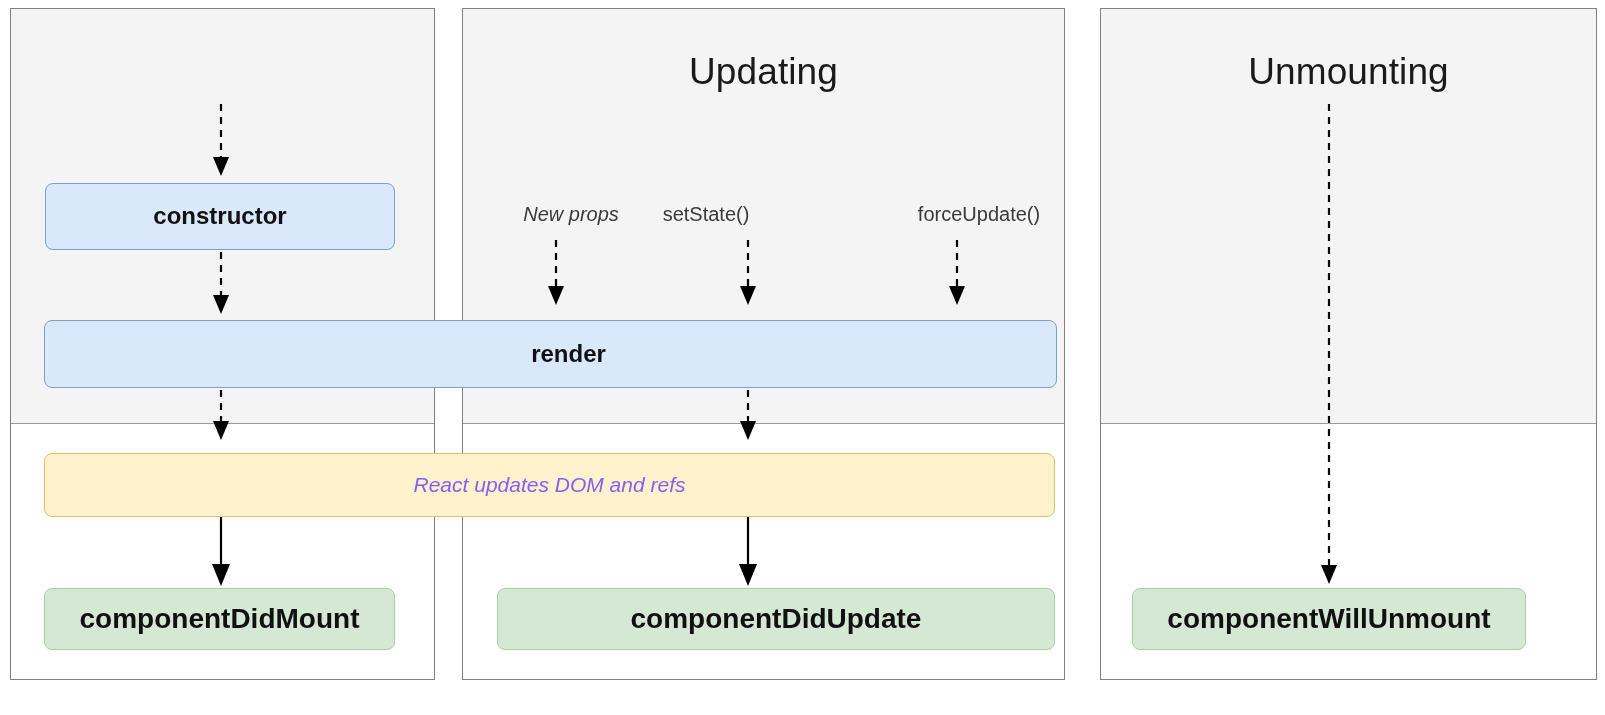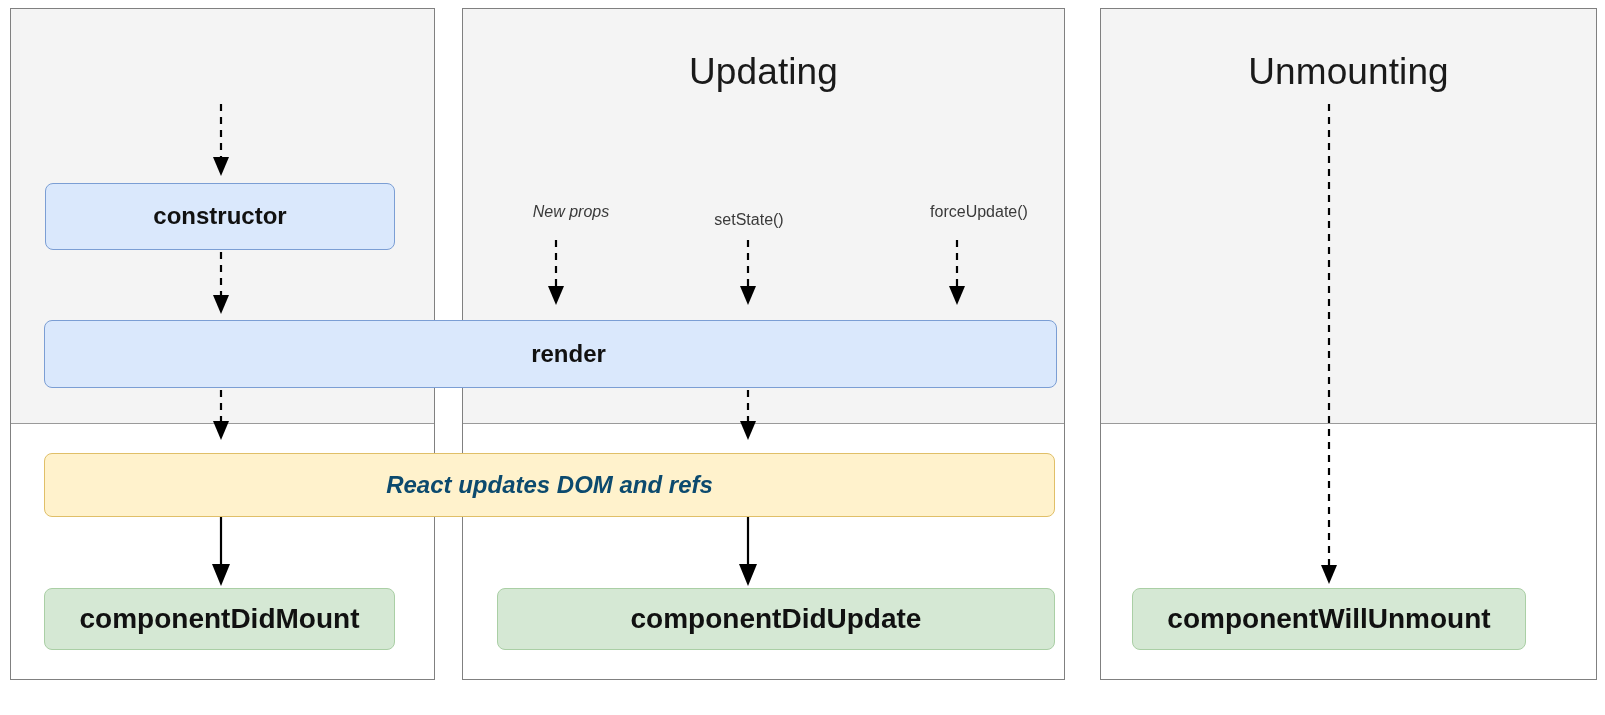--- a/index.html
+++ b/index.html
@@ -65,31 +65,31 @@
   .node-green {
     background: #d5e8d4;
     border: 1.6px solid #aacfa5;
     color: #111111;
     font-weight: bold;
     font-size: 28px;
   }
   .node-yellow {
     background: #fff2cc;
     border: 1.6px solid #e0bf68;
-    color: #0c4a6e;
+    color: #8b5cf6;
     font-style: italic;
-    font-weight: 700;
-    font-size: 24px;
+    font-weight: 400;
+    font-size: 21px;
   }
 
   
   .trigger {
     position: absolute;
     text-align: center;
-    font-size: 16px;
+    font-size: 20px;
     color: #3a3a3a;
     white-space: nowrap;
     transform: translateX(-50%);
   }
   .trigger.italic { font-style: italic; }
 
   
   .conn {
     position: absolute;
     overflow: visible;
@@ -114,21 +114,21 @@
     <div class="panel-top" style="height:415px;"></div>
     <div class="panel-title" style="top:42px;">Updating</div>
   </div>
 
   <div class="panel" style="left:1100px; top:8px; width:497px; height:672px;">
     <div class="panel-top" style="height:415px;"></div>
     <div class="panel-title" style="top:42px;">Unmounting</div>
   </div>
 
   <div class="trigger italic" style="left:571px; top:203px;">New props</div>
-  <div class="trigger" style="left:749px; top:203px;margin-top:8px;">setState()</div>
+  <div class="trigger" style="left:706px; top:203px;">setState()</div>
   <div class="trigger" style="left:939px; top:203px;margin-left:40px;">forceUpdate()</div>
 
   <svg class="conn" style="left:0; top:0; width:1605px; height:715px;">
     <line x1="221" y1="104" x2="221" y2="162" stroke-width="2.2" stroke-dasharray="7,6"></line>
     <polygon points="221,176 213,157 229,157"></polygon>
 
     <line x1="221" y1="252" x2="221" y2="300" stroke-width="2.2" stroke-dasharray="7,6"></line>
     <polygon points="221,314 213,295 229,295"></polygon>
 
     <line x1="556" y1="240" x2="556" y2="290" stroke-width="2.2" stroke-dasharray="7,6"></line>

